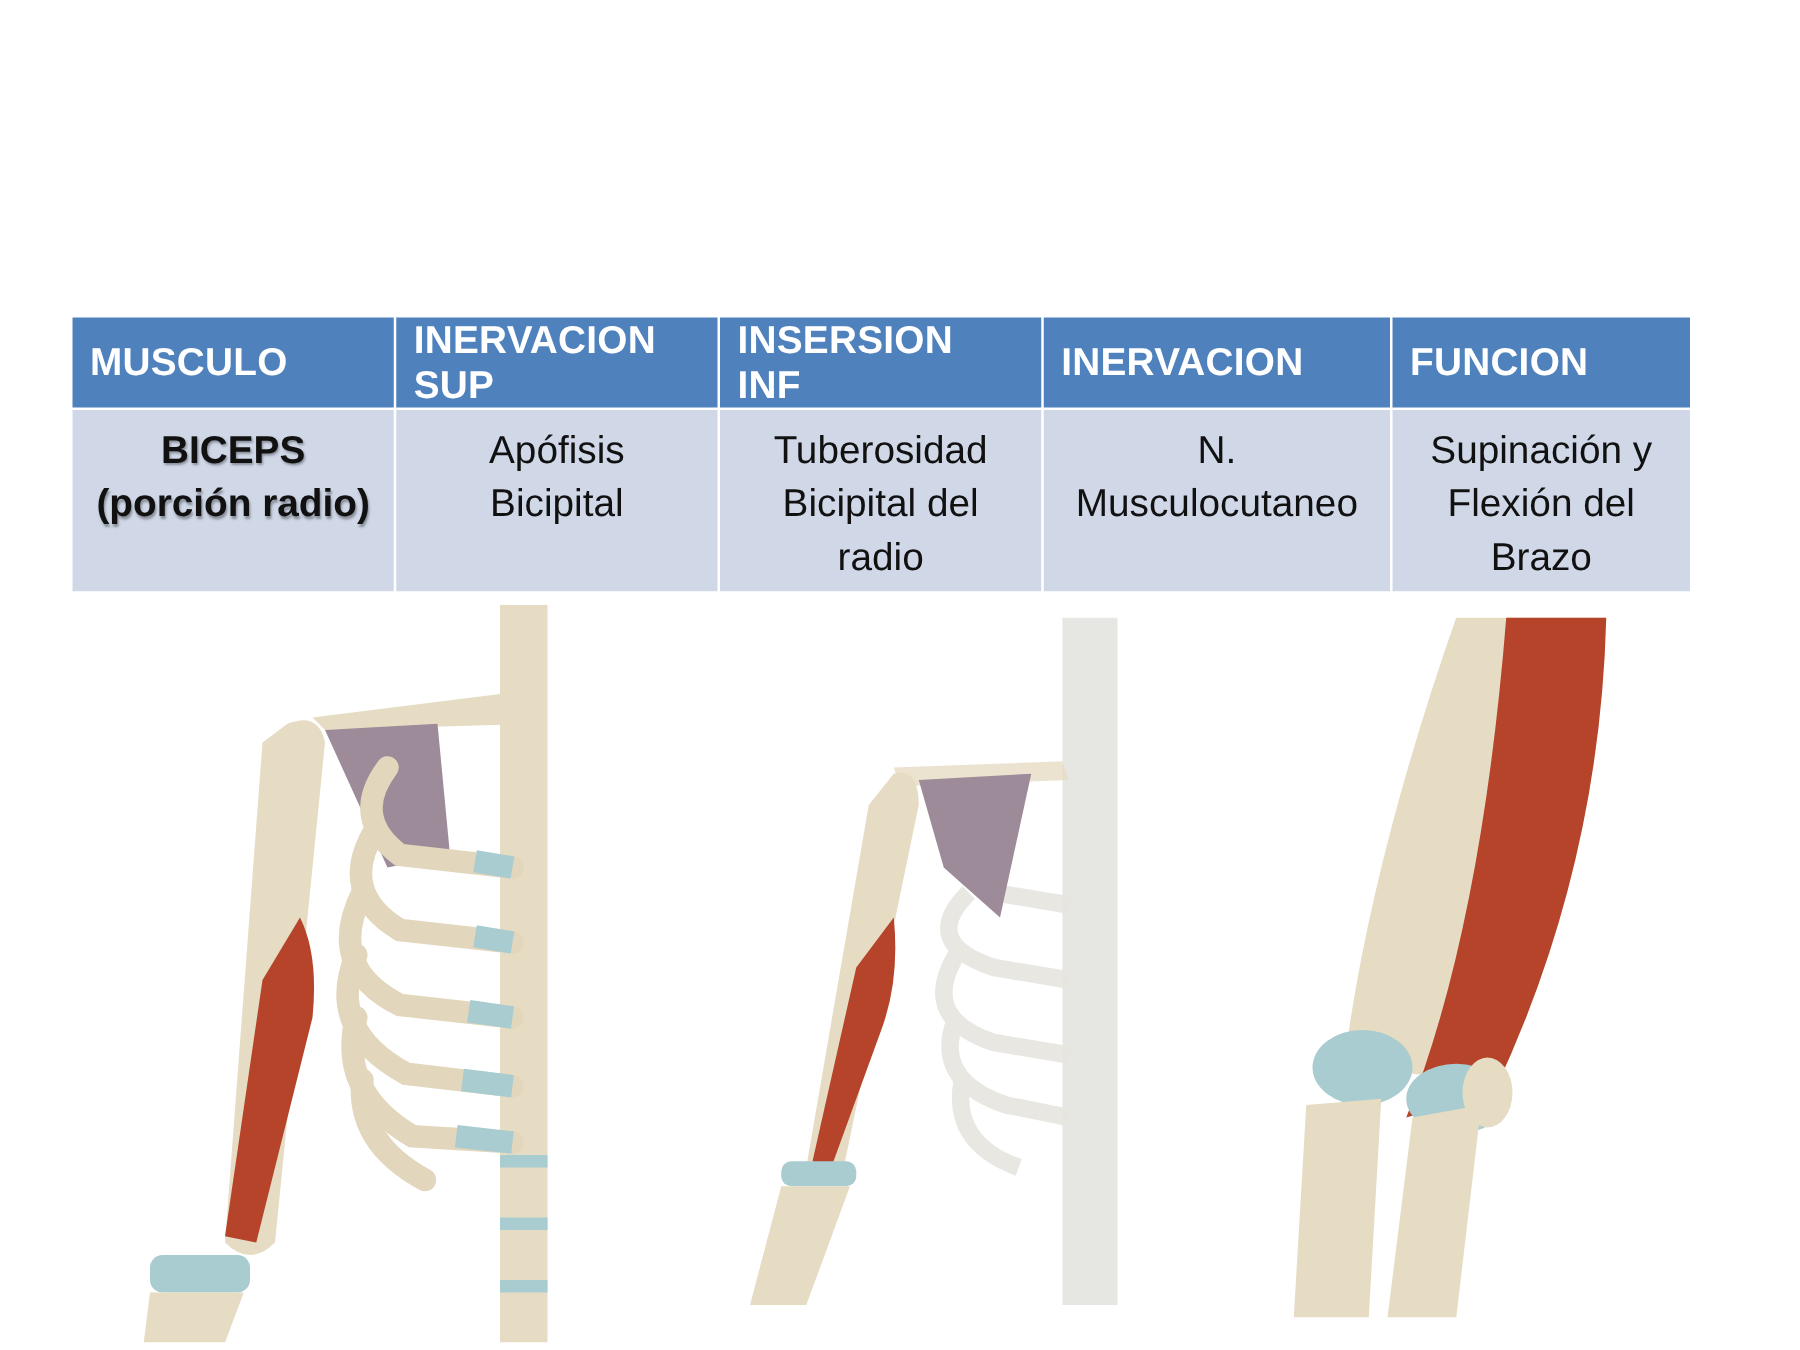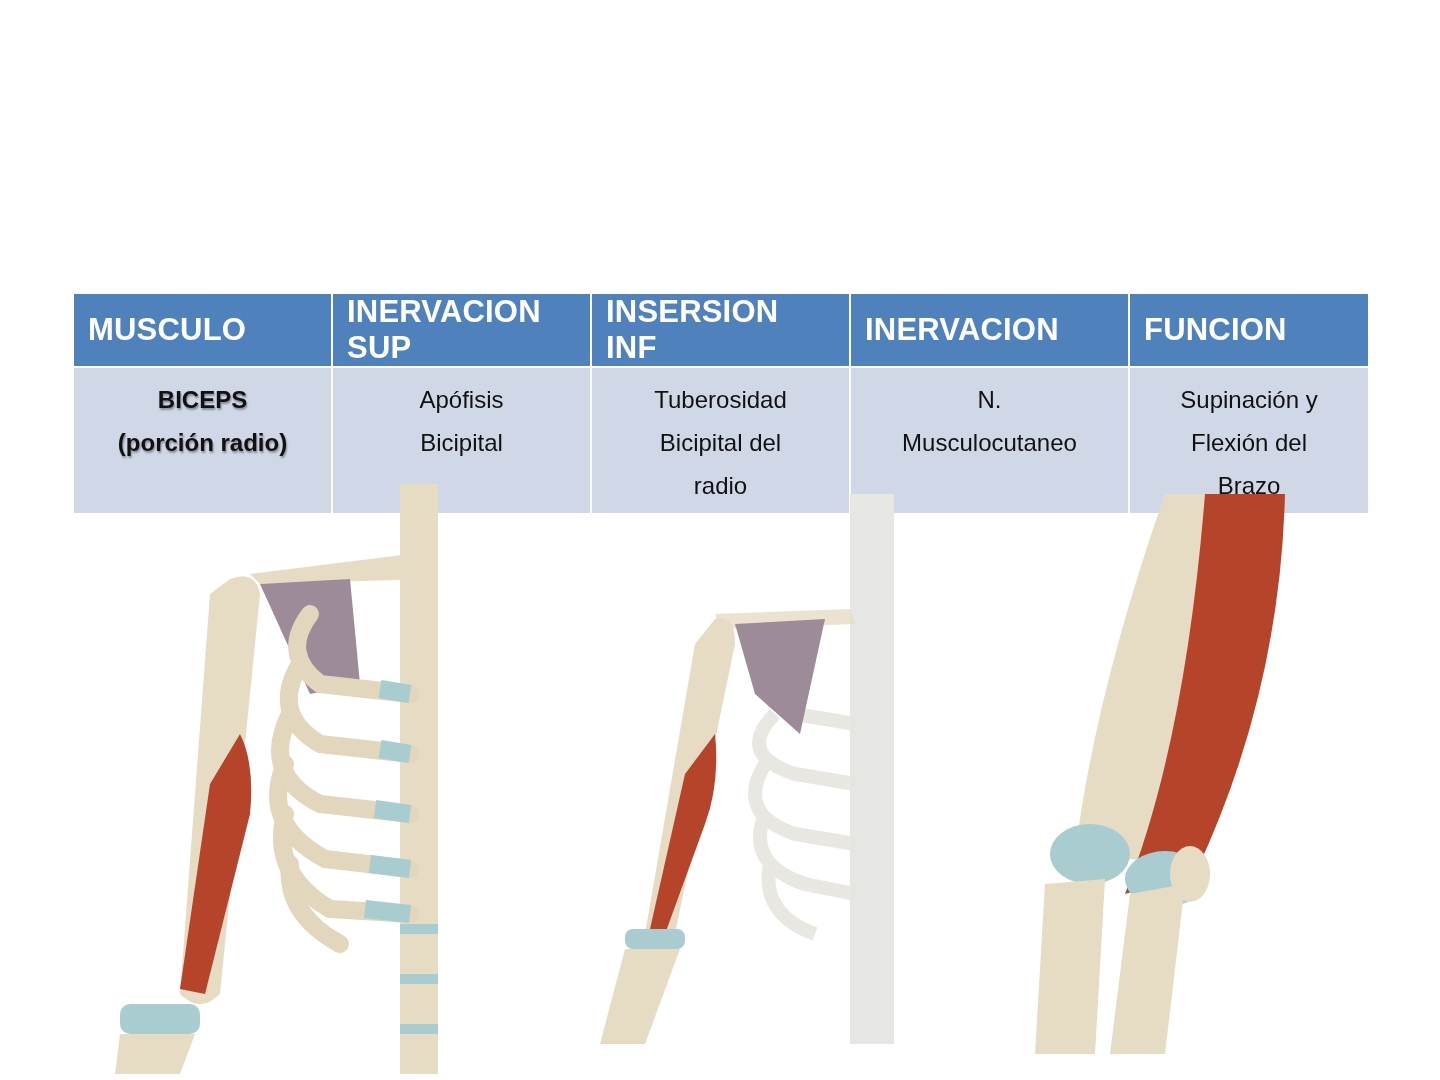--- a/index.html
+++ b/index.html
@@ -1,30 +1,30 @@
 <!DOCTYPE html>
 <html><head>
 <meta charset="utf-8">
 <style>
   html, body { margin: 0; padding: 0; }
   body {
     width: 1440px; height: 1080px; background: #ffffff; position: relative; overflow: hidden;
     font-family: "Liberation Sans", "DejaVu Sans", sans-serif;
   }
   .table {
-    position: absolute; left: 72px; top: 252px; width: 1296px;
-    border-collapse: collapse; table-layout: fixed; margin-top: 40px;
+    position: absolute; left: 56px; top: 252px; width: 1296px;
+    border-collapse: collapse; table-layout: fixed;
   }
   .table th, .table td { border: 2px solid #ffffff; }
   .table th {
     background: #4f81bd; color: #ffffff; font-weight: bold; font-size: 31px;
     text-align: left; padding: 0 14px; height: 56px; letter-spacing: 0.2px;
   }
   .table td {
-    background: #d0d8e8; color: #111; font-size: 24px; text-align: center;
+    background: #d0d8e8; color: #111; font-size: 31px; text-align: center;
     vertical-align: top; padding: 10px 6px 6px; line-height: 43px; height: 128px;
   }
   .table td.muscle { font-weight: bold; text-shadow: 1px 2px 2px rgba(0,0,0,0.35); }
   .line { display: block; }
   .fig { position: absolute; }
 </style>
 </head>
 <body>
 
 <table class="table">

